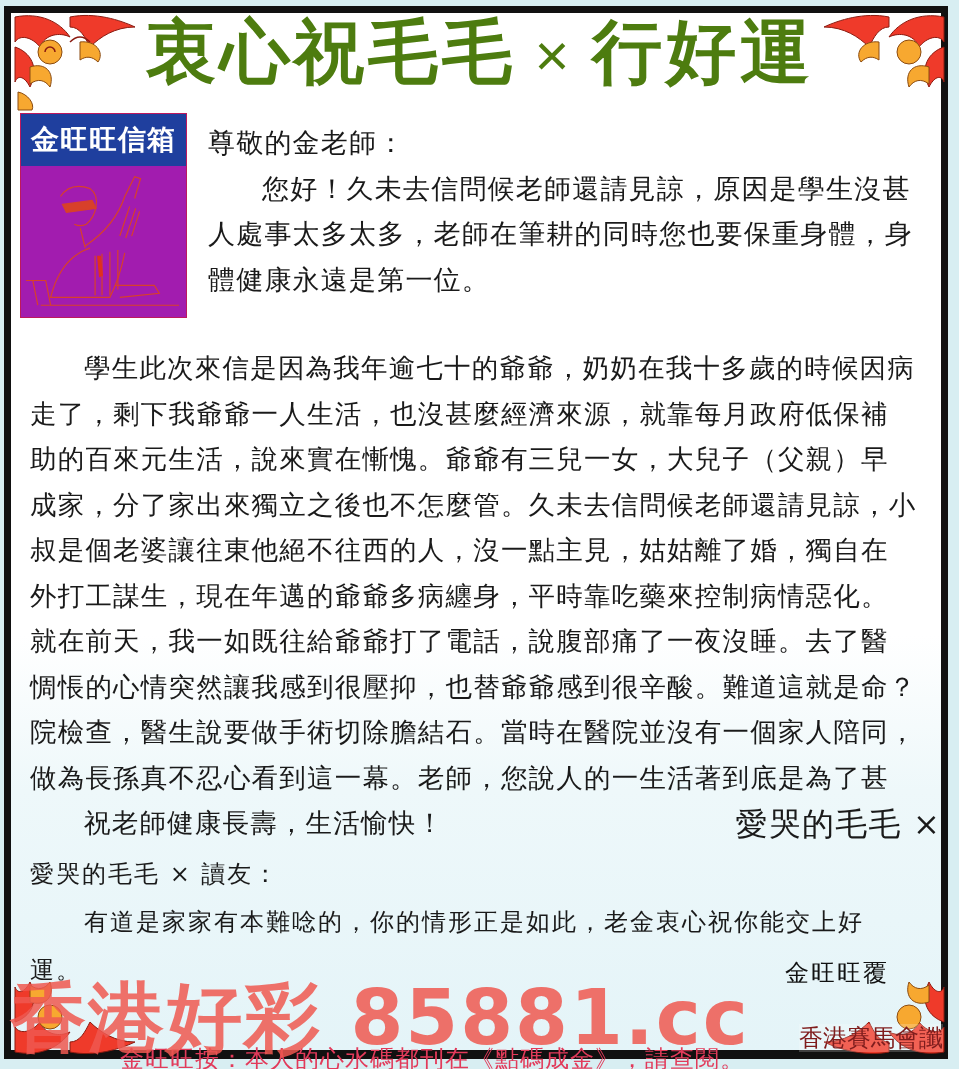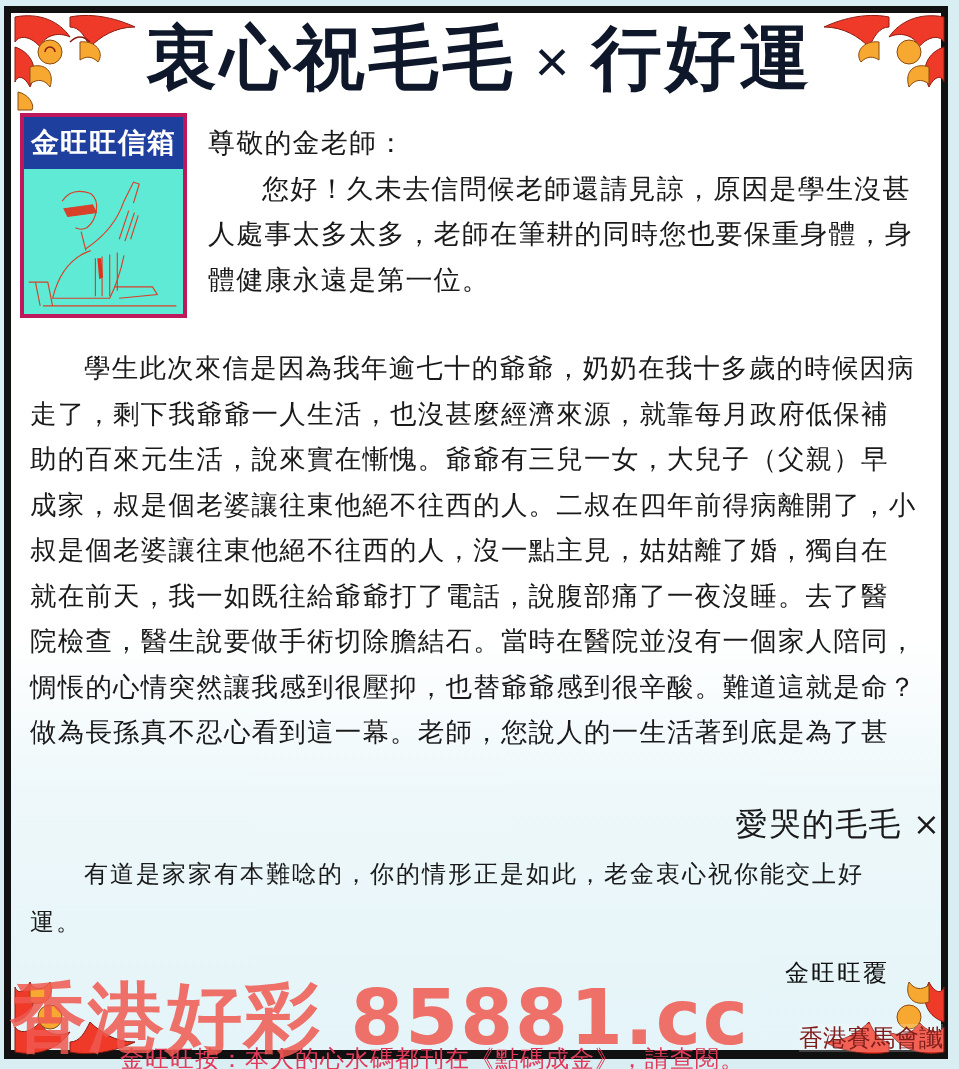--- a/index.html
+++ b/index.html
@@ -16,29 +16,29 @@
   }
   .corner { position:absolute; width:130px; height:100px; }
   .corner svg { width:100%; height:100%; }
   .c-tl { left:10px; top:12px; }
   .c-tr { right:10px; top:12px; transform:scaleX(-1); }
   .c-bl { left:10px; bottom:12px; transform:scaleY(-1); }
   .c-br { right:10px; bottom:12px; transform:scale(-1,-1); }
 
   .title {
     position:absolute; left:140px; top:8px; width:680px; height:100px;
-    text-align:center; color:#0f172a;
-    font-family:Liberation Sans, sans-serif; font-weight:bold;
+    text-align:center; color:#4d7c0f;
+    font-family:Liberation Mono, monospace; font-weight:bold;
     font-size:70px; line-height:100px; letter-spacing:4px;
   }
   .title .x { font-weight:normal; font-size:60px; margin:0 18px; }
 
   .badge {
     position:absolute; left:20px; top:113px; width:167px; height:205px;
-    border:4px solid #be185d; background:#5eead4; box-sizing:border-box;
+    border:1px solid #be185d; background:#a21caf; box-sizing:border-box;
   }
   .badge-head {
     height:52px; background:#1f3f9e; color:#fff;
     font-family:"DejaVu Sans", sans-serif; font-weight:bold; font-size:28px;
     line-height:52px; text-align:center; letter-spacing:1px;
   }
   .badge-illus { width:100%; height:150px; }
 
   .body-text {
     position:absolute; font-size:27px; line-height:37.5px; color:#1a1a1a;
@@ -159,31 +159,34 @@
   <p class="p">尊敬的金老師：</p>
   <p class="p indent">您好！久未去信問候老師還請見諒，原因是學生沒甚</p>
   <p class="p">人處事太多太多，老師在筆耕的同時您也要保重身體，身</p>
   <p class="p">體健康永遠是第一位。</p>
 </div>
 
 <div class="body-text" style="left:22px; top:341px; font-size:26.5px;">
   <p class="p indent">學生此次來信是因為我年逾七十的爺爺，奶奶在我十多歲的時候因病</p>
   <p class="p">走了，剩下我爺爺一人生活，也沒甚麼經濟來源，就靠每月政府低保補</p>
   <p class="p">助的百來元生活，說來實在慚愧。爺爺有三兒一女，大兒子（父親）早</p>
-  <p class="p">成家，叔是個老婆讓往東他絕不往西的人。二叔在四年前得病離開了，小</p>
+  <p class="p">成家，分了家出來獨立之後也不怎麼管。久未去信問候老師還請見諒，小</p>
   <p class="p">叔是個老婆讓往東他絕不往西的人，沒一點主見，姑姑離了婚，獨自在</p>
+  <p class="p">外打工謀生，現在年邁的爺爺多病纏身，平時靠吃藥來控制病情惡化。</p>
   <p class="p">就在前天，我一如既往給爺爺打了電話，說腹部痛了一夜沒睡。去了醫</p>
+  <p class="p">惆悵的心情突然讓我感到很壓抑，也替爺爺感到很辛酸。難道這就是命？</p>
   <p class="p">院檢查，醫生說要做手術切除膽結石。當時在醫院並沒有一個家人陪同，</p>
-  <p class="p">惆悵的心情突然讓我感到很壓抑，也替爺爺感到很辛酸。難道這就是命？</p>
   <p class="p">做為長孫真不忍心看到這一幕。老師，您說人的一生活著到底是為了甚</p>
+  <p class="p indent">祝老師健康長壽，生活愉快！</p>
 </div>
 
 <div class="body-text right" style="right:18px; top:806px; font-size:32px;">愛哭的毛毛 ×</div>
 
 <div class="body-text" style="left:22px; top:846px; font-size:24px; line-height:40px; letter-spacing:2px;">
+  <p class="p">愛哭的毛毛 × 讀友：</p>
   <p class="p indent">有道是家家有本難唸的，你的情形正是如此，老金衷心祝你能交上好</p>
   <p class="p">運。</p>
 </div>
 
 <div class="reply-sign">金旺旺覆</div>
 
 <div class="note">金旺旺按：本人的心水碼都刊在《點碼成金》，請查閱。</div>
 
 <div class="watermark">香港好彩 85881.cc</div>
 

